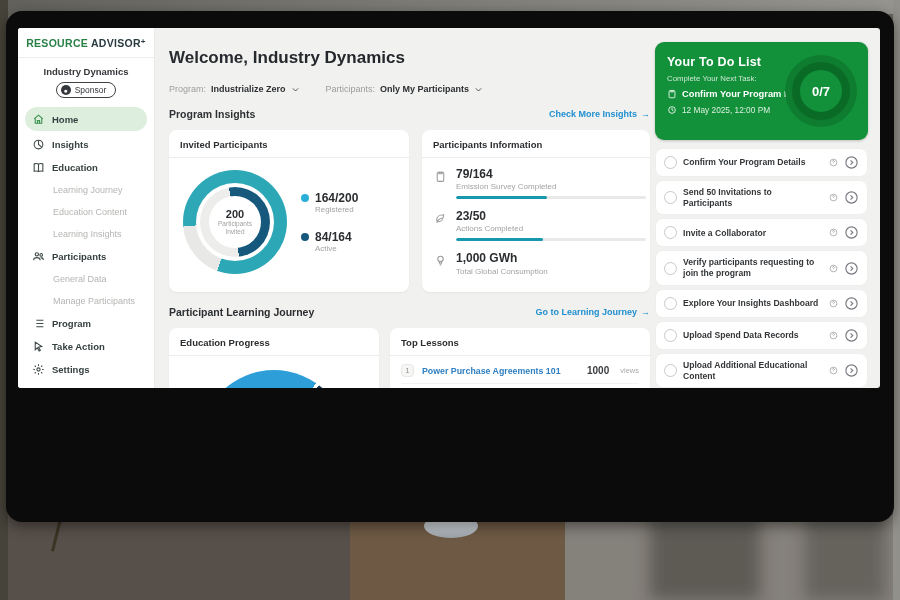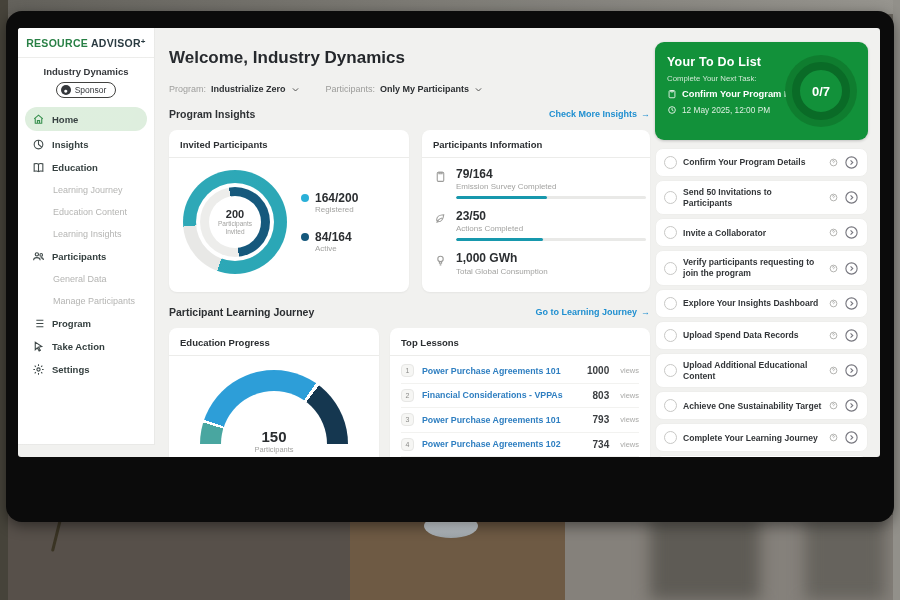--- a/index.html
+++ b/index.html
@@ -18,21 +18,21 @@
   .bg-side-l { position:absolute; left:0; top:0; width:8px; height:600px; background:#46433a; }
   .bg-side-r { position:absolute; right:0; top:0; width:7px; height:600px; background:#92908a; }
   .pencil { position:absolute; left:55px; top:518px; width:3px; height:34px; background:#3a3424;
     transform:rotate(14deg); border-radius:2px; }
   .stand { position:absolute; left:424px; top:514px; width:54px; height:24px; border-radius:50%;
     background:linear-gradient(180deg,#eef2f5 0%,#c3cacf 55%,#9aa1a6 100%); z-index:1; }
 
   
   .monitor { position:absolute; left:6px; top:11px; width:888px; height:511px; background:#0b0b0b;
     border-radius:16px; z-index:2; box-shadow:0 4px 14px rgba(0,0,0,.45); }
-  .screen { position:absolute; left:12px; top:17px; width:862px; height:429px; background:#f1f1ef;
+  .screen { position:absolute; left:12px; top:17px; width:862px; height:360px; background:#f1f1ef;
     overflow:hidden; border-radius:3px; }
   .screen::after { content:''; position:absolute; inset:0; pointer-events:none;
     background:linear-gradient(115deg, rgba(255,255,255,.05) 0%, rgba(255,255,255,0) 35%); }
 
   
   .sidebar { position:absolute; left:0; top:0; width:137px; height:417px; background:#ffffff;
     border-right:1px solid #e9e9e7; border-bottom:1px solid #e9e9e7; padding-top:9px; }
   .brand { text-align:center; font-weight:bold; font-size:10.5px; letter-spacing:.3px; padding-bottom:8px;
     border-bottom:1px solid #ececea; }
   .brand .g { color:#1e7a3c; } .brand .d { color:#22333a; } .brand .p { color:#22333a; font-size:8px; vertical-align:top; }

